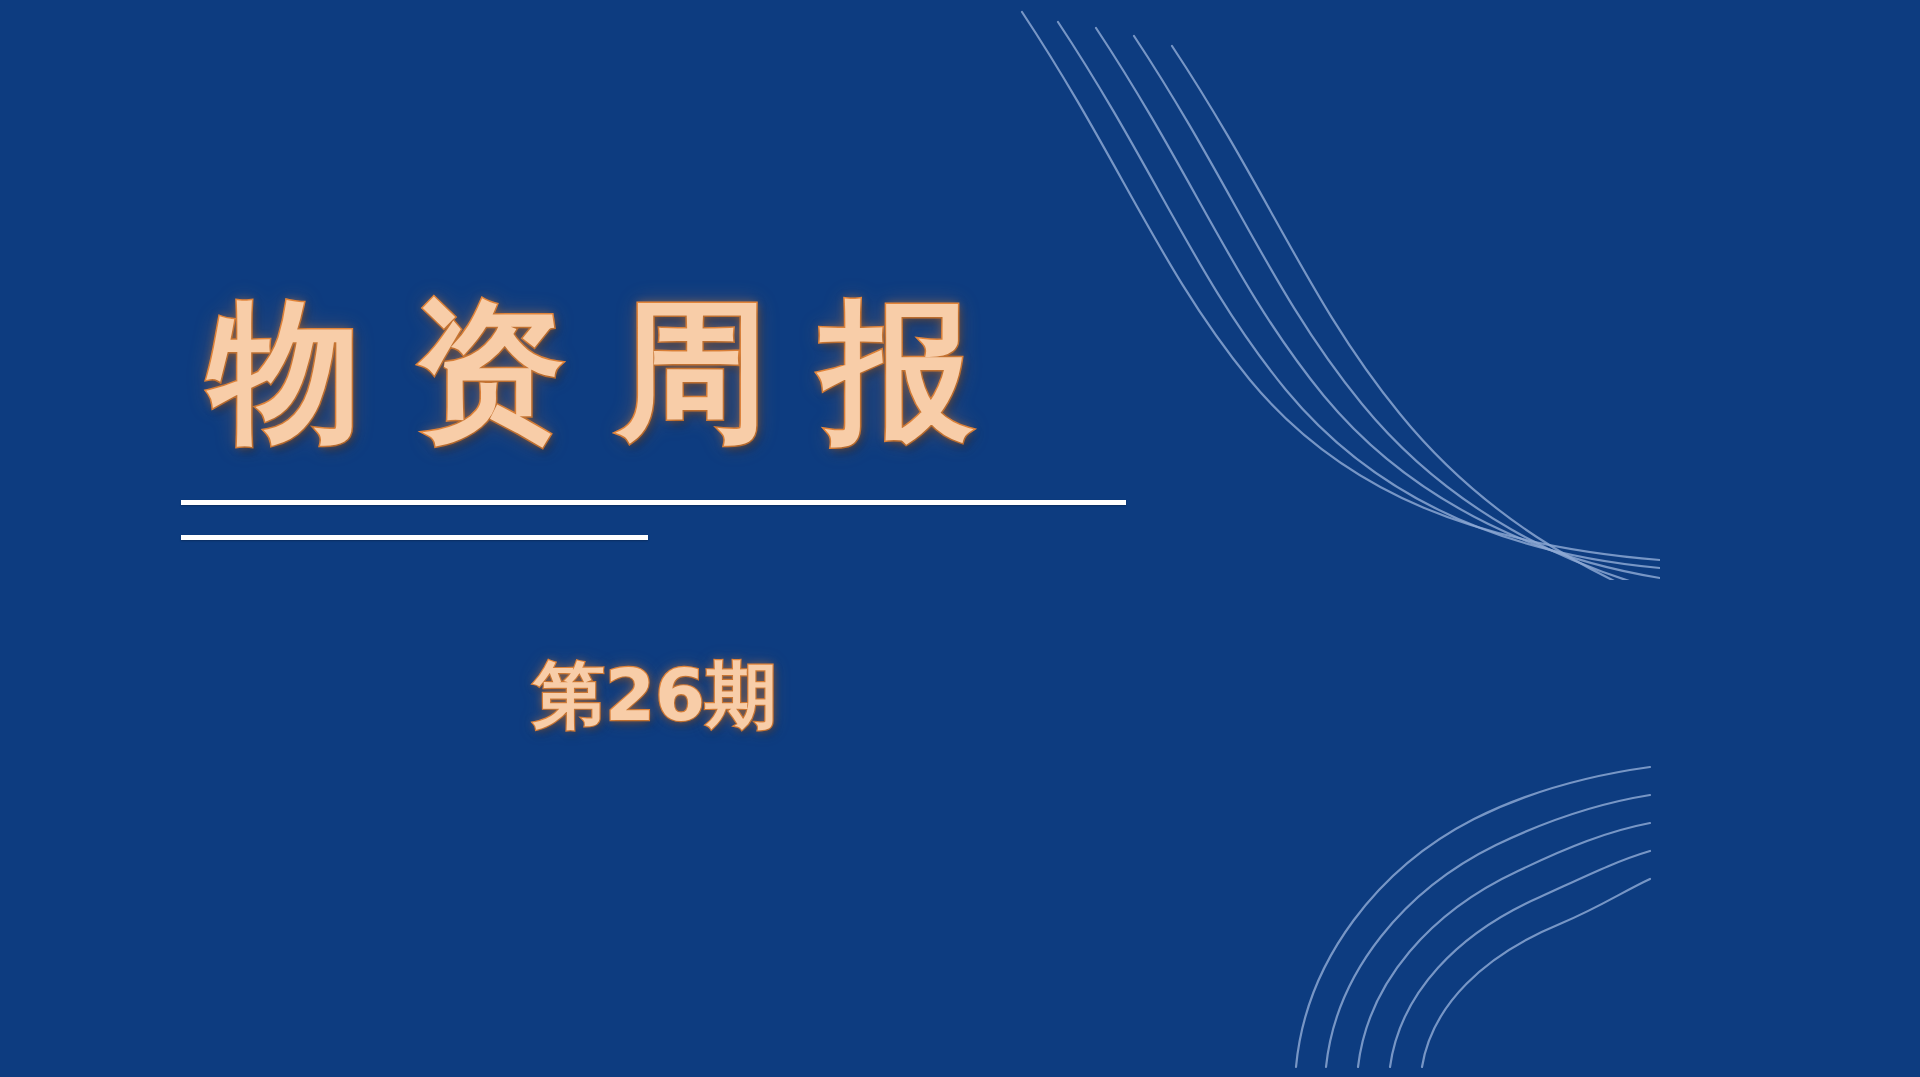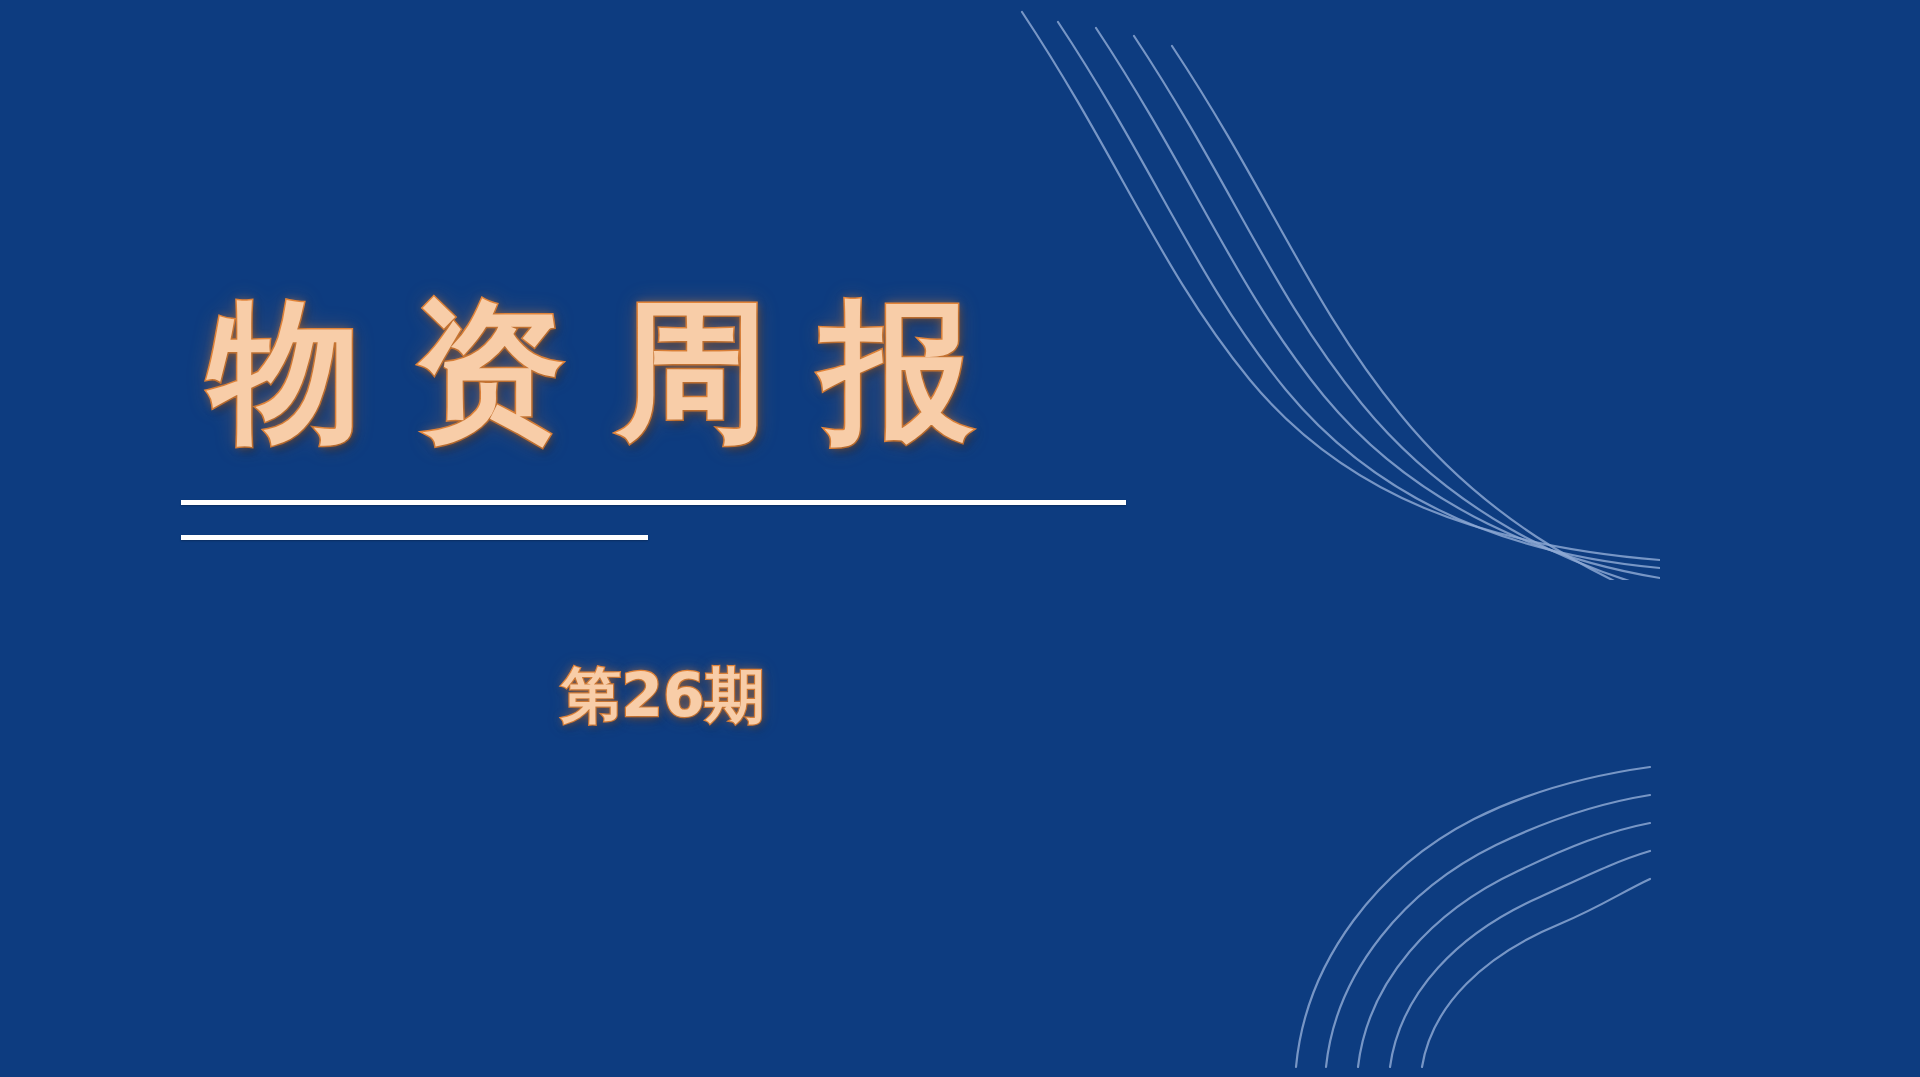--- a/index.html
+++ b/index.html
@@ -91,32 +91,32 @@
   #rule-short { top: 535px; width: 467px; }
 
   
   #subtitle {
     position: absolute;
     left: 0;
     top: 650px;
     width: 1310px;
     text-align: center;
     font-family: "DejaVu Sans", "Liberation Sans", sans-serif;
-    font-size: 60px;
+    font-size: 72px;
     font-weight: 700;
     line-height: 1.25;
     color: #f8cda8;
     -webkit-text-stroke: 2.4px #e8883c;
     paint-order: stroke fill;
     text-shadow:
        0 0 8px rgba(232,136,60,.55),
        0 0 18px rgba(232,136,60,.28),
        2px 4px 8px rgba(0,0,0,.35);
     white-space: nowrap;
-    margin: 8px;
+    margin: 0;
   }
 </style>
 </head>
 <body>
 
 <div id="slide">
 
   <div class="decor" id="decor-top-right">
     <svg viewBox="0 0 660 580" preserveAspectRatio="none">
       <path d="M 22 12 C 120 160, 160 270, 250 380 C 345 495, 480 545, 660 560"></path>

